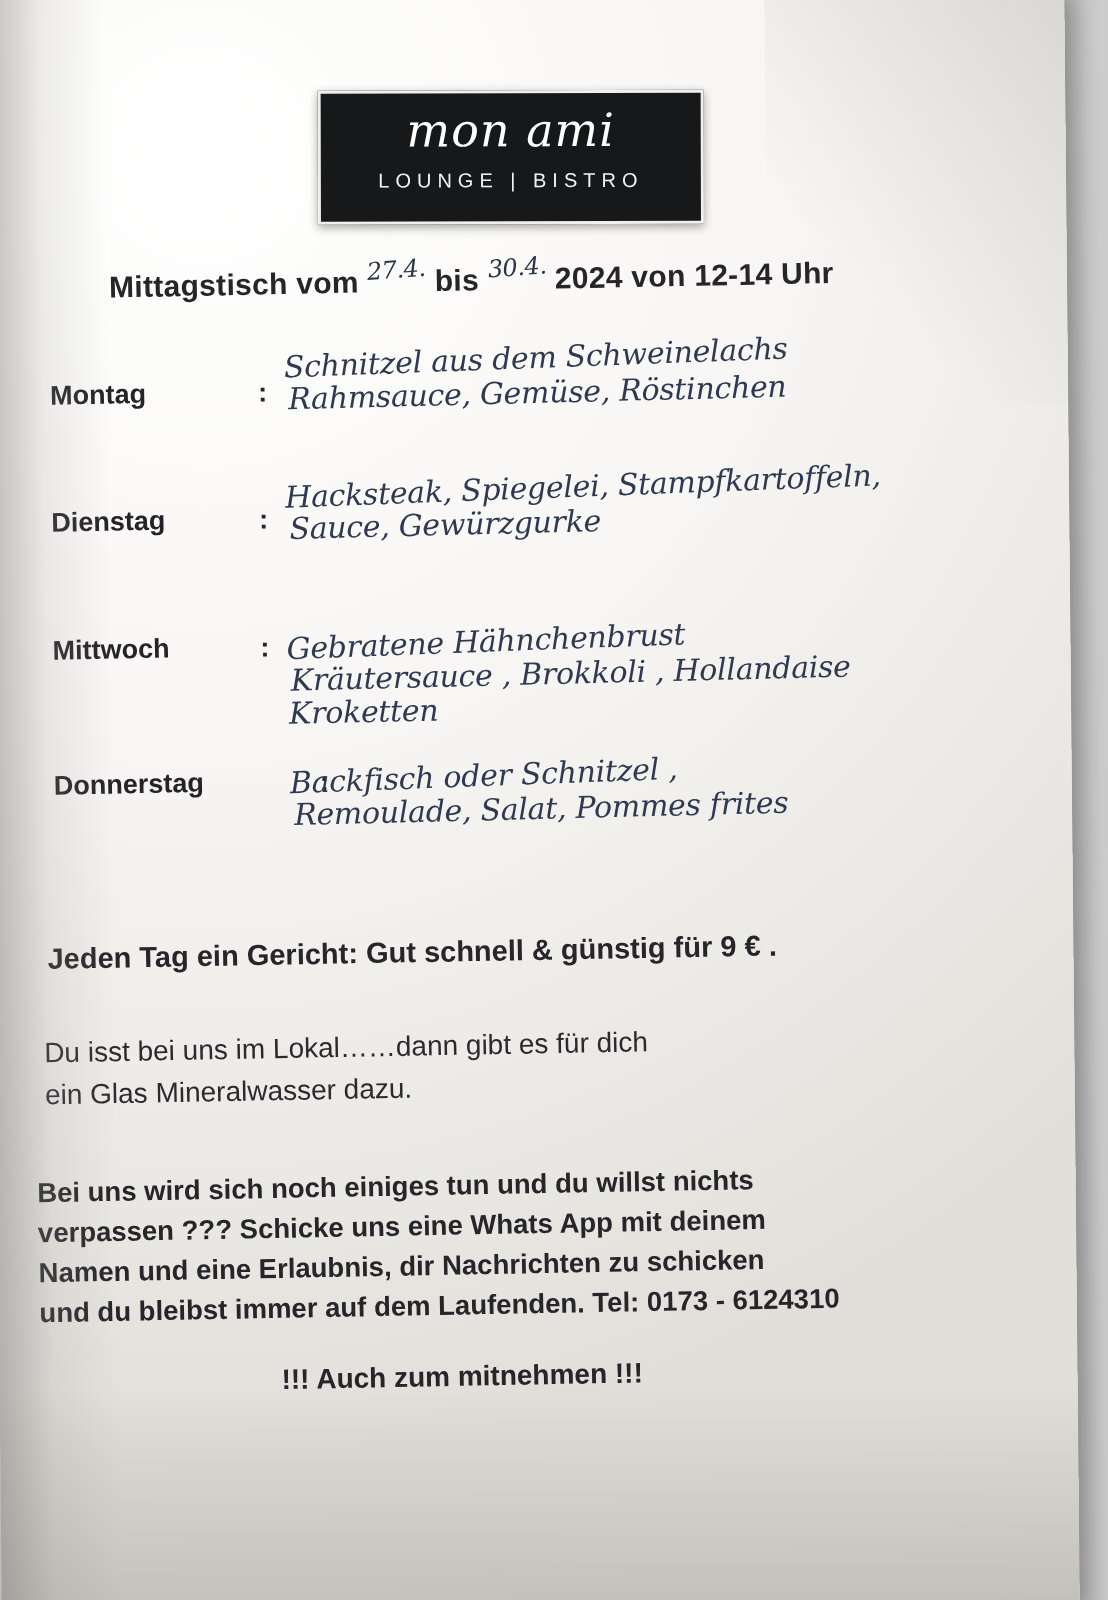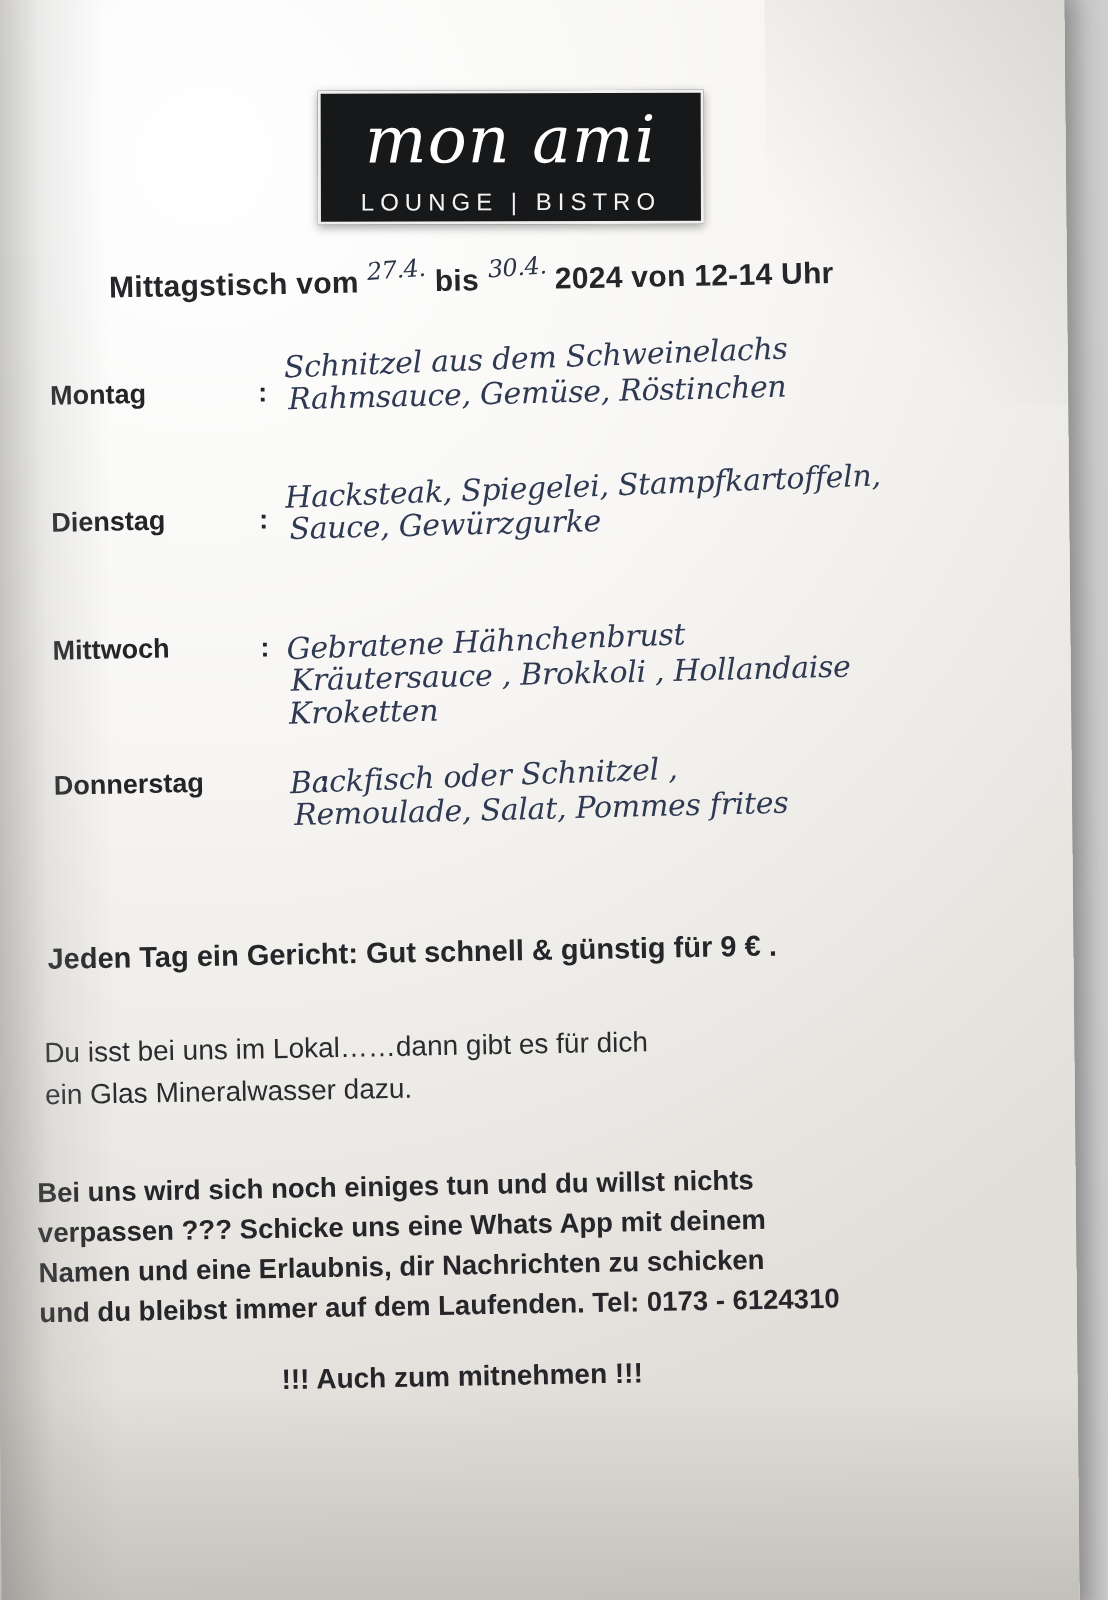--- a/index.html
+++ b/index.html
@@ -67,30 +67,30 @@
     background: #17181a;
     border: 3px solid #f0efed;
     box-shadow: 0 3px 10px rgba(0,0,0,0.35);
     transform: rotate(0.4deg);
     text-align: center;
   }
   .logo-script {
     color: #ffffff;
     font-family: "DejaVu Serif", serif;
     font-style: italic;
-    font-size: 65px;
+    font-size: 46px;
     letter-spacing: 1px;
     line-height: 1;
     margin-top: 14px;
     font-weight: 400;
   }
   .logo-sub {
     color: #f2f2f2;
     font-family: "Liberation Sans", sans-serif;
-    font-size: 24px;
+    font-size: 20px;
     letter-spacing: 6px;
     margin-top: 16px;
   }
 
   
   .headline {
     position: absolute;
     left: 120px;
     top: 272px;
     width: 860px;

